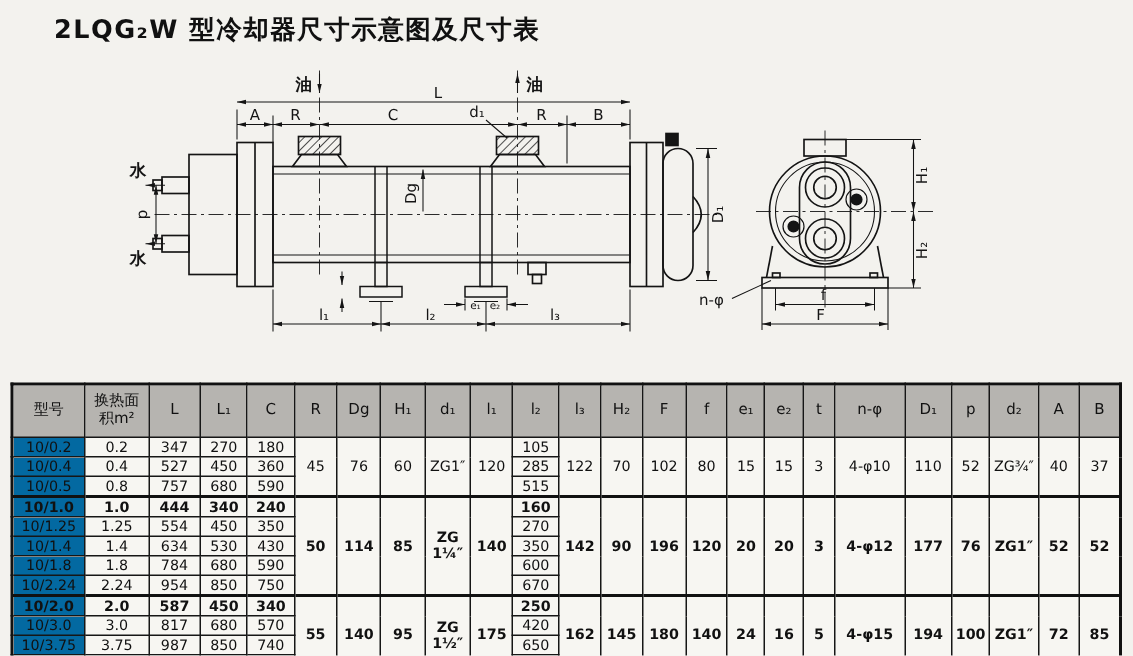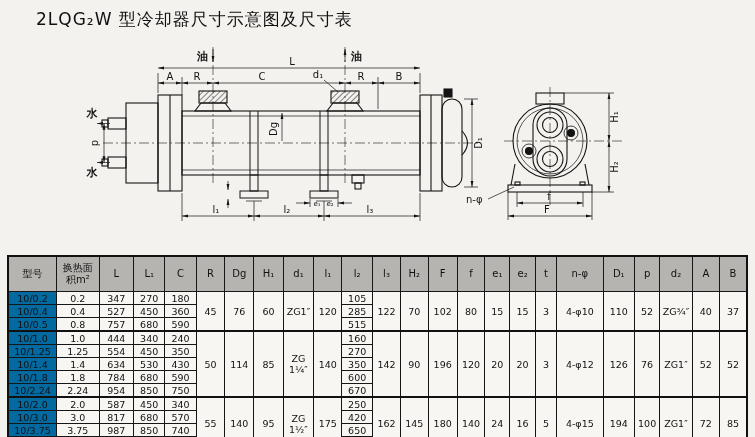--- a/index.html
+++ b/index.html
@@ -4,21 +4,21 @@
 <style>
   html,body{margin:0;padding:0;}
   body{
     width:755px;height:437px;overflow:hidden;
     background:#f3f2ee;
     font-family:"DejaVu Sans","Liberation Sans",sans-serif;
     color:#111;
   }
   .title{
     margin:8px 0 0 36px;
-    font-size:17px;font-weight:normal;letter-spacing:1px;
+    font-size:17px;font-weight:bold;letter-spacing:1px;
     color:#111;white-space:nowrap;
   }
   svg{display:block;}
   svg text{font-family:"DejaVu Sans","Liberation Sans",sans-serif;fill:#141414;stroke:none;}
   .dimtxt{font-size:10px;}
   .dimtxt-sm{font-size:7px;}
   .cjk{font-size:11px;font-weight:bold;}
   table.dims{
     border-collapse:collapse;table-layout:fixed;
     width:741px;margin:11px auto 0 auto;
@@ -31,21 +31,21 @@
     padding:0;overflow:hidden;
     font-size:9.5px;line-height:11px;height:12px;
     white-space:pre-line;
     background:#f7f6f2;
   }
   table.dims th{
     background:#b6b4b0;font-weight:normal;
     height:34px;font-size:10px;line-height:12px;
   }
   table.dims td.model{background:#0369a1;}
-  table.dims tr.group-start td{border-top:2px solid #111;}
+  table.dims tr.group-start td{border-top:2px solid #111;font-weight:bold;}
 </style>
 </head>
 <body>
 
 <div class="title">2LQG₂W 型冷却器尺寸示意图及尺寸表</div>
 
 <svg width="755" height="213" viewBox="0 -14 755 213">
   <defs>
     <marker id="arrE" viewBox="0 0 10 6" refX="10" refY="3" markerWidth="9" markerHeight="5.4" orient="auto">
       <path d="M0,0.6 L10,3 L0,5.4 Z" fill="#141414"></path>
@@ -345,21 +345,21 @@
         <td class="shared" rowspan="5">140</td>
         <td>160</td>
         <td class="shared" rowspan="5">142</td>
         <td class="shared" rowspan="5">90</td>
         <td class="shared" rowspan="5">196</td>
         <td class="shared" rowspan="5">120</td>
         <td class="shared" rowspan="5">20</td>
         <td class="shared" rowspan="5">20</td>
         <td class="shared" rowspan="5">3</td>
         <td class="shared" rowspan="5">4-φ12</td>
-        <td class="shared" rowspan="5">126</td>
+        <td class="shared" rowspan="5">177</td>
         <td class="shared" rowspan="5">76</td>
         <td class="shared" rowspan="5">ZG1″</td>
         <td class="shared" rowspan="5">52</td>
         <td class="shared" rowspan="5">52</td>
       </tr>
       <tr>
         <td class="model">10/1.25</td>
         <td>1.25</td>
         <td>554</td>
         <td>450</td>

